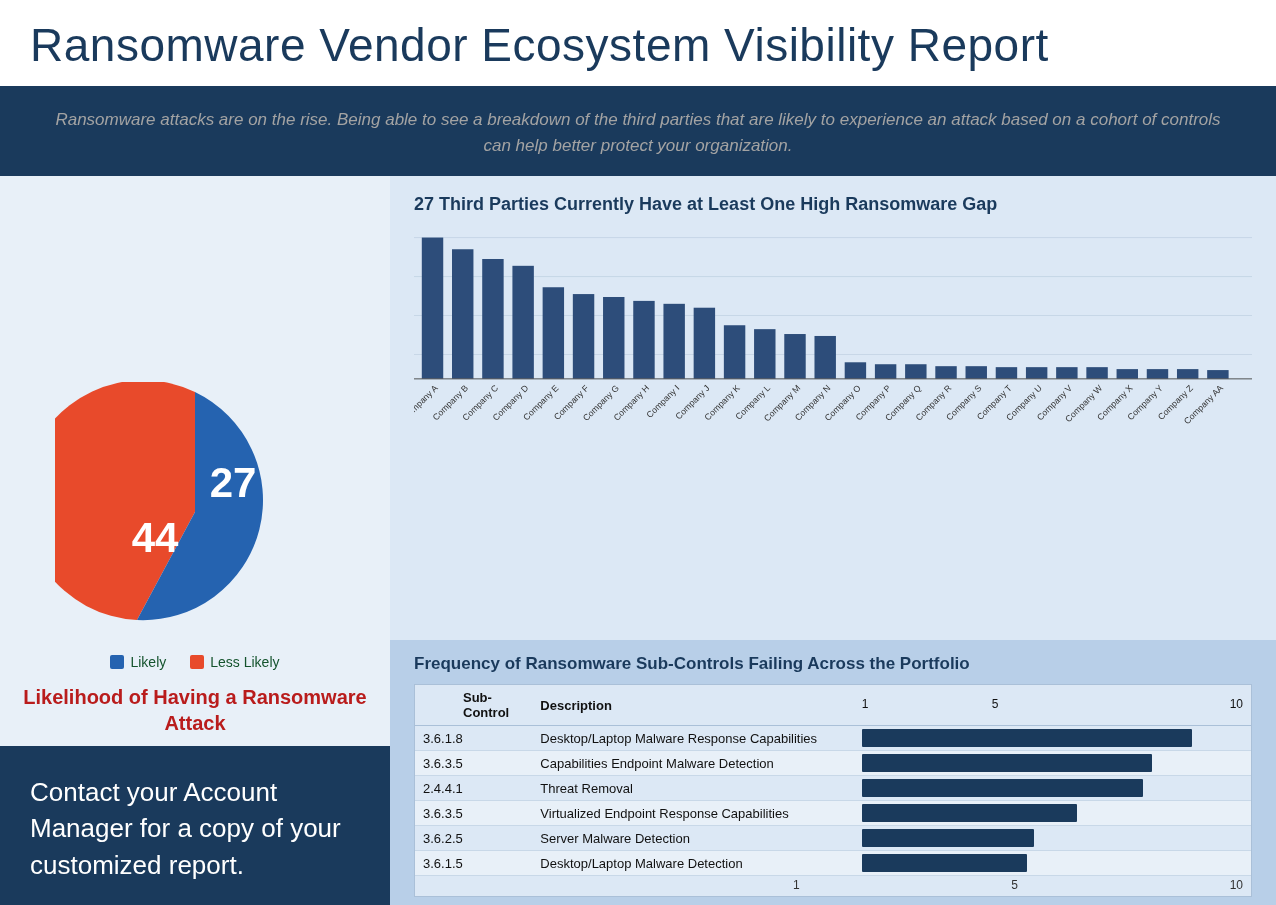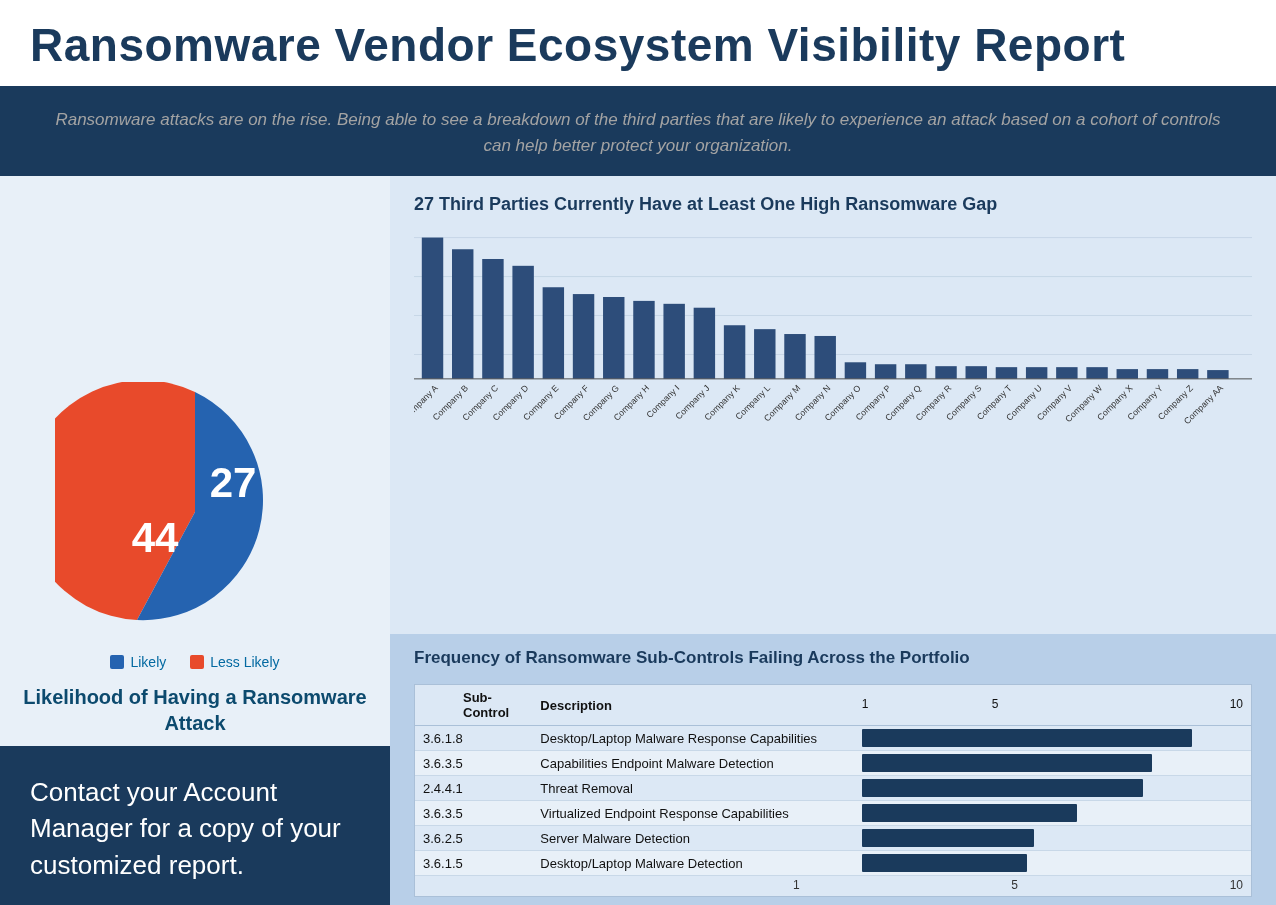--- a/index.html
+++ b/index.html
@@ -12,21 +12,21 @@
     }
 
     
     #header {
       background: #fff;
       border-bottom: 3px solid #1a3a5c;
       padding: 18px 30px 14px 30px;
     }
     #header h1 {
       font-size: 46px;
-      font-weight: 700;
+      font-weight: 400;
       color: #1a3a5c;
       letter-spacing: 0.5px;
     }
 
     
     #subtitle-bar {
       background: #1a3a5c;
       padding: 18px 40px;
       color: #a3a3a3;
       font-size: 17px;
@@ -69,40 +69,40 @@
     .pie-svg {
       width: 280px;
       height: 260px;
     }
 
     #pie-legend {
       display: flex;
       gap: 24px;
       margin-top: 12px;
       font-size: 14px;
-      color: #0369a1;
+      color: #14532d;
     }
 
     .legend-item {
       display: flex;
       align-items: center;
       gap: 6px;
     }
 
     .legend-box {
       width: 14px;
       height: 14px;
       border-radius: 2px;
     }
 
     #pie-title {
       text-align: center;
       font-size: 20px;
       font-weight: 700;
-      color: #0c4a6e;
+      color: #b91c1c;
       margin-top: 14px;
       line-height: 1.3;
     }
 
     #bottom-left {
       background: #1a3a5c;
       padding: 28px 30px;
       color: #fff;
       font-size: 26px;
       font-weight: 400;
@@ -145,21 +145,21 @@
     
     #freq-section {
       background: #b8cfe8;
       padding: 14px 24px 14px 24px;
     }
 
     #freq-title {
       font-size: 17px;
       font-weight: 700;
       color: #1a3a5c;
-      margin-bottom: 16px;
+      margin-bottom: 10px;
     }
 
     #freq-table-wrapper {
       background: #dce8f5;
       border: 1px solid #aac0d8;
     }
 
     #freq-table {
       width: 100%;
       border-collapse: collapse;

